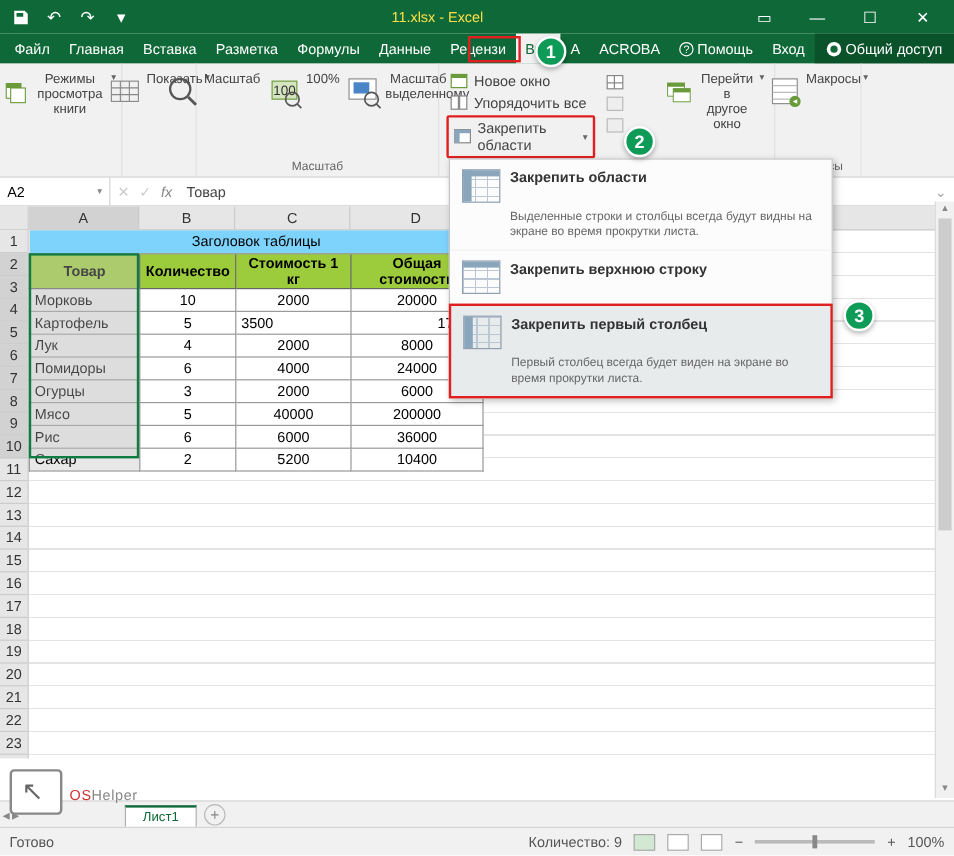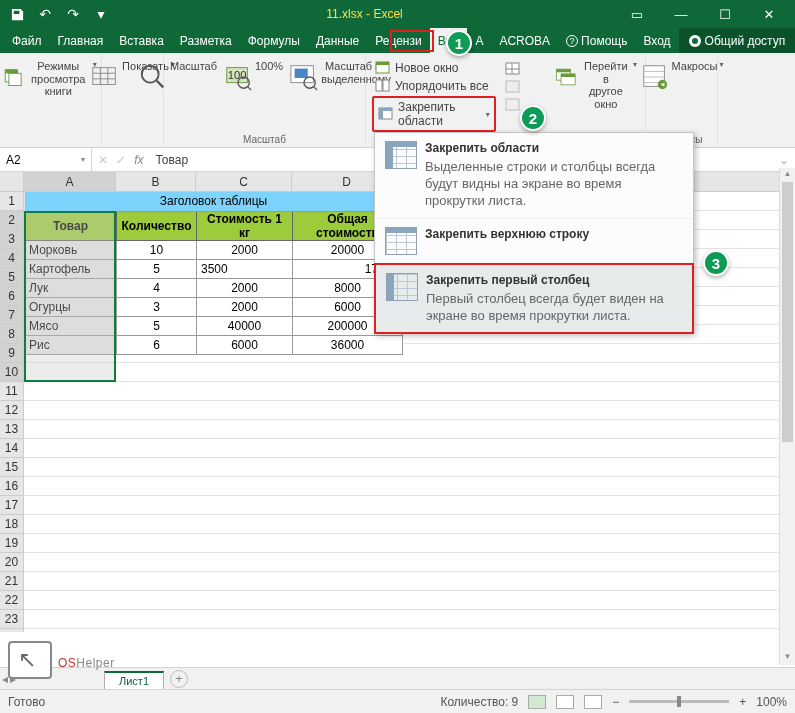--- a/index.html
+++ b/index.html
@@ -30,21 +30,21 @@
 .callout{width:26px;height:26px;background:#0e9b57;border:2px solid #fff;border-radius:50%;color:#fff;display:flex;align-items:center;justify-content:center;font-size:15px;font-weight:600;box-shadow:0 2px 4px rgba(0,0,0,0.3);position:absolute;z-index:50}
 .dropdown{position:absolute;left:374px;top:132px;width:320px;background:#fcfcfc;border:1px solid #c4c4c4;box-shadow:2px 2px 6px rgba(0,0,0,0.25);z-index:20}
 .dd-item{display:flex;gap:8px;padding:8px 10px;border-bottom:1px solid #f0f0f0}
 .dd-item.hl{background:#e8ebec;border:2px solid #e02020;margin:-1px}
 .dd-icon{width:32px;height:28px;flex-shrink:0;background:repeating-linear-gradient(to bottom,#b9c8d4 0 1px,transparent 1px 7px),repeating-linear-gradient(to right,#b9c8d4 0 1px,transparent 1px 10px);border:1px solid #90a0b0;position:relative}
 .dd-icon.topbar::before{content:"";position:absolute;top:0;left:0;right:0;height:5px;background:#8aa6bc}
 .dd-icon.leftbar::before{content:"";position:absolute;top:0;left:0;bottom:0;width:7px;background:#8aa6bc}
 .dd-icon.both::before{content:"";position:absolute;top:0;left:0;right:0;height:5px;background:#8aa6bc}
 .dd-icon.both::after{content:"";position:absolute;top:0;left:0;bottom:0;width:7px;background:#8aa6bc}
 .dd-title{font-weight:600;font-size:12px;color:#333}
-.dd-desc{font-size:13px;color:#666;line-height:1.3;margin-top:4px}
+.dd-desc{font-size:10px;color:#666;line-height:1.3;margin-top:19px}
 .namebox-row{height:24px;border-bottom:1px solid #d4d4d4;display:flex;align-items:center;background:#fff}
 .namebox{width:92px;border-right:1px solid #d4d4d4;padding:0 6px;display:flex;align-items:center;height:100%}
 .namebox input{border:none;width:60px;font-size:12px;outline:none}
 .fx-btns{display:flex;align-items:center;padding:0 6px;color:#888;gap:8px}
 .formula-in{flex:1;padding:0 6px;font-size:12px;color:#444}
 .rowhdrs{width:24px;background:#e6e6e6;border-right:1px solid #ccc}
 .colhdrs{height:20px;background:#e6e6e6;display:flex;border-bottom:1px solid #ccc}
 .corner{width:24px;height:20px;background:#e6e6e6;border-right:1px solid #ccc;border-bottom:1px solid #ccc}
 .ch{border-right:1px solid #ccc;display:flex;align-items:center;justify-content:center;color:#333;font-size:12px}
 .ch.sel{background:#d2d2d2}
@@ -370,36 +370,48 @@
                 <td style="text-align:left">3500</td>
                 <td style="text-align:right">17500</td>
               </tr>
               <tr>
                 <td class="first" style="text-align:left">Лук</td>
                 <td style="text-align:center">4</td>
                 <td style="text-align:center">2000</td>
                 <td style="text-align:center">8000</td>
               </tr>
               <tr>
+                <td class="first" style="text-align:left">Помидоры</td>
+                <td style="text-align:center">6</td>
+                <td style="text-align:center">4000</td>
+                <td style="text-align:center">24000</td>
+              </tr>
+              <tr>
                 <td class="first" style="text-align:left">Огурцы</td>
                 <td style="text-align:center">3</td>
                 <td style="text-align:center">2000</td>
                 <td style="text-align:center">6000</td>
               </tr>
               <tr>
                 <td class="first" style="text-align:left">Мясо</td>
                 <td style="text-align:center">5</td>
                 <td style="text-align:center">40000</td>
                 <td style="text-align:center">200000</td>
               </tr>
               <tr>
                 <td class="first" style="text-align:left">Рис</td>
                 <td style="text-align:center">6</td>
                 <td style="text-align:center">6000</td>
                 <td style="text-align:center">36000</td>
+              </tr>
+              <tr>
+                <td class="first" style="text-align:left">Сахар</td>
+                <td style="text-align:center">2</td>
+                <td style="text-align:center">5200</td>
+                <td style="text-align:center">10400</td>
               </tr>
             </tbody>
           </table>
         </div>
       <div class="selcell" id="selbox" style="left: 0px; top: 19px; width: 92px; height: 171px;"></div>
     </div>
   </div>
 </div>
 
 <div class="scroll-track">

